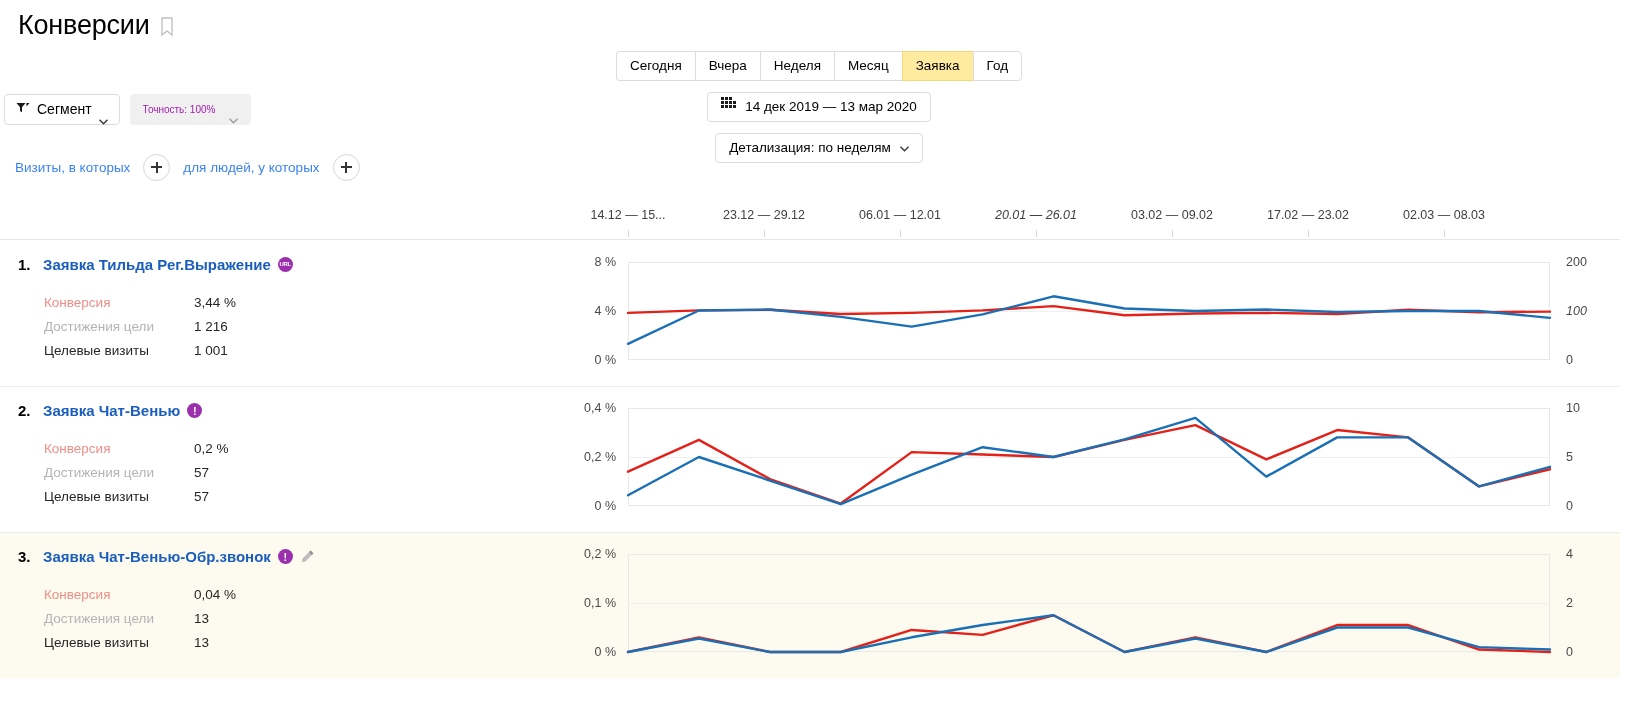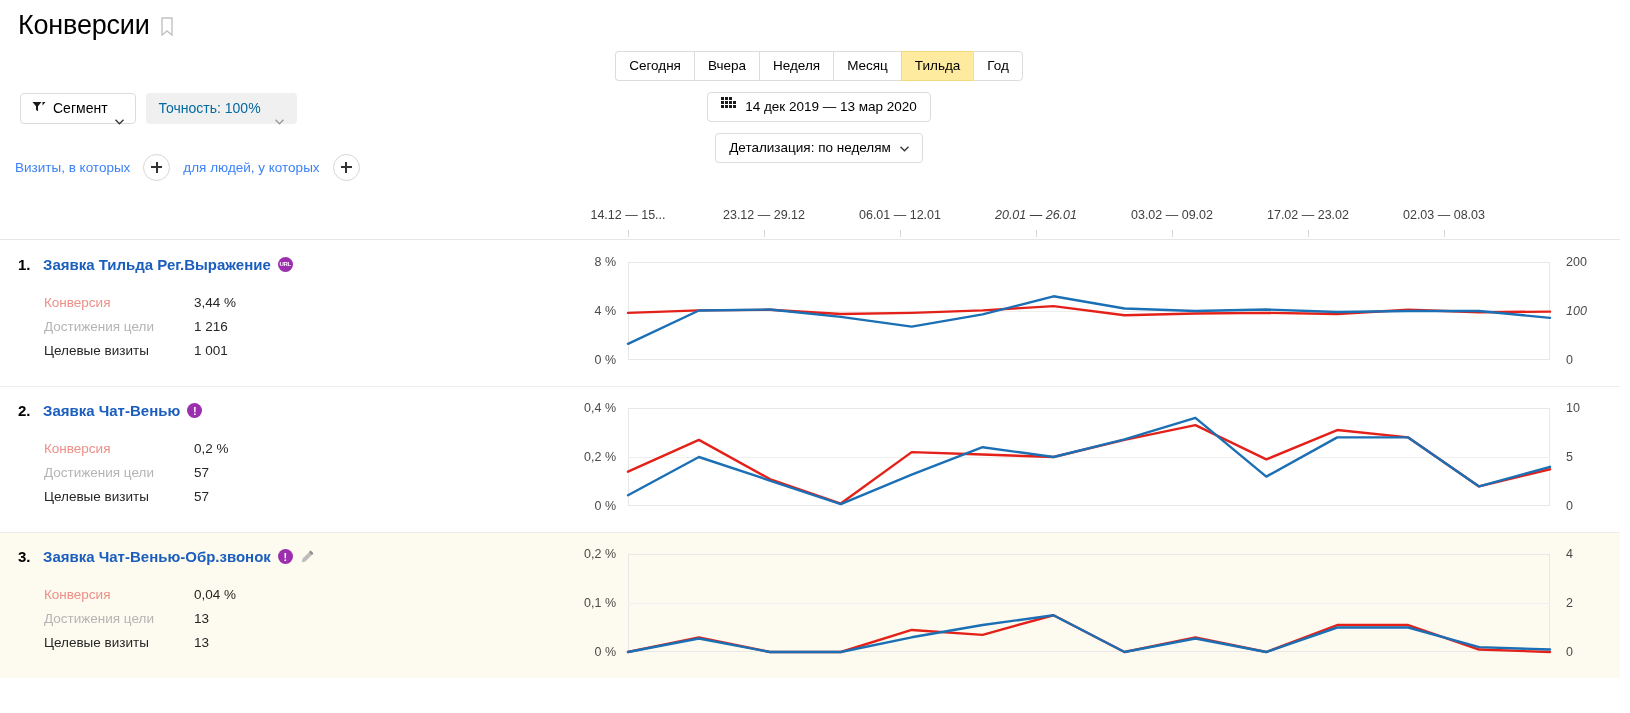--- a/index.html
+++ b/index.html
@@ -43,33 +43,33 @@
   .toolbar-btn {
     height: 30px; line-height: 28px; padding: 0 13px;
     border: 1px solid #dcdcdc; border-radius: 4px; background: #fff;
     font-size: 13.5px; color: #000; cursor: pointer;
     display: inline-flex; gap: 9px; white-space: nowrap;
   }
   .cal-icon { display: inline-block; width: 15px; height: 14px; }
 
   
   .toolbar2 {
-    display: flex; align-items: flex-start; gap: 10px;
-    padding-left: 20px; margin-top: 10px; height: 32px;
+    display: flex; align-items: center; gap: 10px;
+    padding-left: 4px; margin-top: 10px; height: 32px;
   }
   .segment-btn {
     height: 31px; line-height: 29px; padding: 0 11px;
     border: 1px solid #dcdcdc; border-radius: 4px; background: #fff;
     font-size: 14px; color: #000; cursor: pointer;
     display: inline-flex; align-items: center; gap: 7px;
   }
   .accuracy-btn {
     height: 31px; line-height: 29px; padding: 0 13px;
     border: none; border-radius: 4px; background: #f0f0f0;
-    font-size: 14px; color: #0369a1; cursor: pointer;
+    font-size: 10px; color: #a21caf; cursor: pointer;
     display: inline-flex; align-items: center; gap: 14px;
   }
   .caret { display: inline-block; width: 9px; height: 6px; }
 
   
   .filter-row {
     display: flex; align-items: center; gap: 13px;
     padding-left: 15px; margin-top: 25px; height: 34px;
   }
   .filter-text { font-size: 13.5px; color: #3b82f6; }
@@ -163,21 +163,21 @@
         </svg>
     </span>
   </div>
 
   <div class="toolbar">
     <div class="period-group">
       <button class="period-btn">Сегодня</button>
       <button class="period-btn">Вчера</button>
       <button class="period-btn">Неделя</button>
       <button class="period-btn">Месяц</button>
-      <button class="period-btn active">Тильда</button>
+      <button class="period-btn active">Заявка</button>
       <button class="period-btn">Год</button>
     </div>
 
     <button class="toolbar-btn">
       <span class="cal-icon">
         <svg viewBox="0 0 15 14" width="15" height="14">
           <g fill="#1a1a1a">
             <rect x="0" y="0" width="3" height="3"></rect>
               <rect x="4" y="0" width="3" height="3"></rect>
               <rect x="8" y="0" width="3" height="3"></rect>

